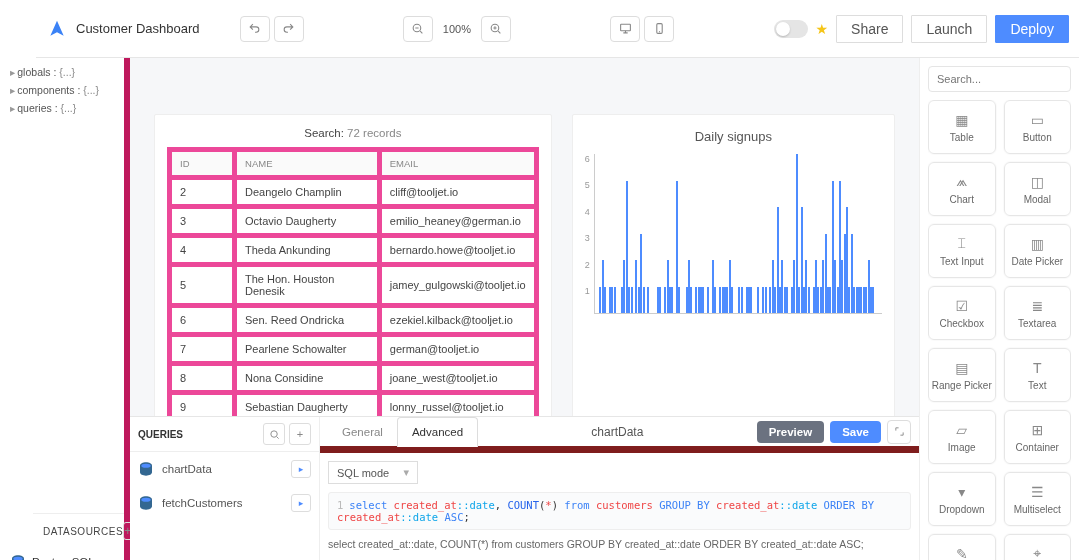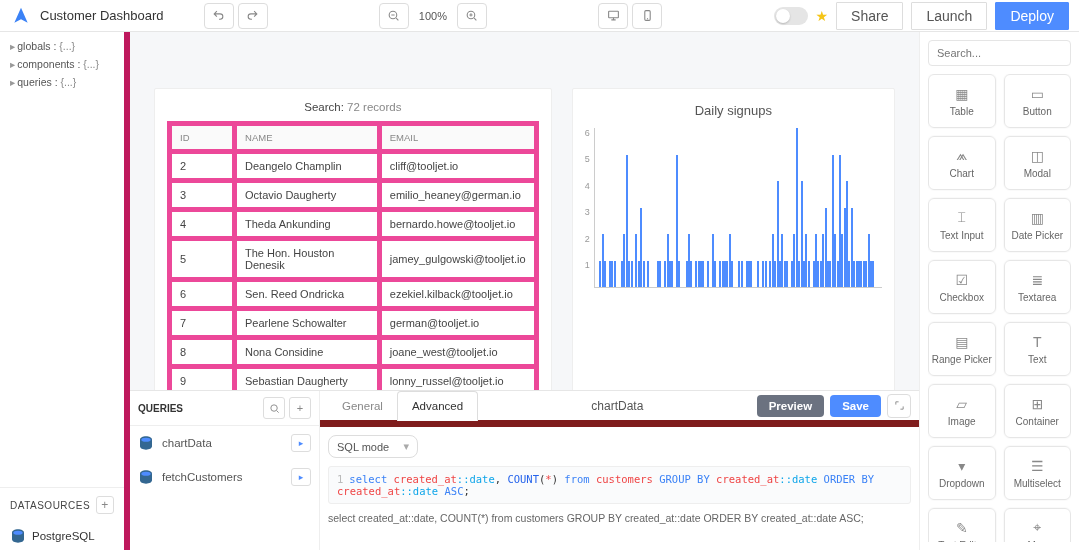--- a/index.html
+++ b/index.html
@@ -1,36 +1,36 @@
 <!DOCTYPE html>
 <html><head>
 <meta charset="utf-8">
 <style>
 * { box-sizing: border-box; margin: 0; padding: 0; }
 body { font-family: -apple-system, BlinkMacSystemFont, "Segoe UI", sans-serif; font-size: 12px; color: #333; background: #fff; width: 1079px; height: 560px; overflow: hidden; }
-.topbar { height: 32px; border-bottom: 1px solid #e6e6e6; display: flex; align-items: center; padding: 0 10px; gap: 8px; }
+.topbar { height: 58px; border-bottom: 1px solid #e6e6e6; display: flex; align-items: center; padding: 0 10px; gap: 8px; margin-left: 36px; }
 .logo { width: 22px; height: 22px; display: flex; align-items: center; justify-content: center; color: #3b82f6; }
 .app-title { font-size: 13px; font-weight: 500; margin-right: 12px; }
 .btn-grp { display: flex; gap: 4px; }
 .icon-btn { width: 30px; height: 26px; border: 1px solid #ddd; border-radius: 4px; background: #fff; display: flex; align-items: center; justify-content: center; color: #666; cursor: pointer; }
 .zoom-grp { display: flex; align-items: center; gap: 4px; margin: 0 auto; }
 .zoom-text { font-size: 11px; color: #555; padding: 0 6px; }
 .spacer-flex { flex: 1; }
 .toggle-sw { width: 34px; height: 18px; border-radius: 9px; background: #e5e5e5; position: relative; cursor: pointer; }
 .toggle-sw::after { content:""; width:14px; height:14px; background:#fff; border-radius:50%; position:absolute; left:2px; top:2px; box-shadow:0 1px 2px rgba(0,0,0,.2);}
 .star { color:#f5c518; font-size:14px; }
 .top-btn { border:1px solid #ddd; background:#fff; border-radius:1px; padding:5px 14px; font-size:14px; color:#555; cursor:pointer;}
 .top-btn.primary { background:#4e8cff; color:#fff; border-color:#4e8cff;}
 .root { display:flex; height:calc(560px - 42px);}
 .leftcol { width:130px; border-right:6px solid #be185d; display:flex; flex-direction:column;}
 .tree { padding:8px 10px 4px 10px; font-size:10.5px; color:#555; flex:1 0 auto;}
 .tree-row { margin-bottom:6px; white-space:nowrap;}
 .tree-row .arrow { color:#999; margin-right:2px;}
 .tree-row .braces { color:#888;}
-.ds-head { font-size:10px; letter-spacing:.5px; color:#444; padding:8px 10px; border-top:1px solid #eee; display:flex; justify-content:space-between; align-items:center;}
+.ds-head { font-size:10px; letter-spacing:.5px; color:#444; padding:8px 10px; border-top:1px solid #eee; display:flex; justify-content:space-between; align-items:center;margin-left:33px;}
 .ds-head .add { width:18px; height:18px; border:1px solid #ddd; border-radius:3px; display:flex; align-items:center; justify-content:center; font-size:12px; color:#888;}
 .ds-item { padding:6px 10px; font-size:11.5px; display:flex; align-items:center; gap:6px;}
 .pg-ic { width:16px; height:16px;}
 .midcol { flex:1; display:flex; flex-direction:column; background:#fff;}
 .canvas { flex:1; background:#f6f7f9; padding:56px 24px 20px 24px; overflow:hidden;}
 .canvas-inner { display:flex; gap:20px; background:none;}
 .card { background:#fff; border-radius:2px; border:1px solid #eee;}
 .tbl-card { flex:1.25; padding:12px;}
 .search-line { text-align:center; font-size:11.5px; color:#444; margin-bottom:8px;}
 .search-line .num { color:#888;}
@@ -58,21 +58,21 @@
 .q-item .run { margin-left:auto; width:20px; height:18px; border:1px solid #ddd; border-radius:3px; display:flex; align-items:center; justify-content:center; color:#4e8cff; font-size:9px;}
 .q-right { flex:1; display:flex; flex-direction:column;}
 .q-tabs { display:flex; align-items:center; border-bottom:7px solid #7f1d1d; padding:0 8px;}
 .q-tab { padding:8px 14px; font-size:11.5px; color:#888; cursor:pointer;}
 .q-tab.active { border:1px solid #ddd; border-bottom-color:#fff; border-radius:4px 4px 0 0; background:#fff; color:#333; margin-bottom:-1px;}
 .q-name { flex:1; text-align:center; font-size:12px; color:#555;}
 .q-actions { display:flex; gap:6px;font-weight:bold;}
 .act-btn { padding:5px 12px; font-size:11.5px; border-radius:4px; cursor:pointer;}
 .act-btn.preview { background:#6b7280; color:#fff;}
 .act-btn.save { background:#4e8cff; color:#fff;}
-.sql-mode { margin:8px; border:1px solid #ddd; border-radius:8px; width:90px; padding:4px 8px; font-size:11px; color:#555; display:flex; justify-content:space-between; align-items:center;}
+.sql-mode { margin:8px; border:1px solid #ddd; border-radius:0; width:90px; padding:4px 8px; font-size:11px; color:#555; display:flex; justify-content:space-between; align-items:center;}
 .sql-box { margin:0 8px 4px 8px; background:#fafbfc; border:1px solid #eee; border-radius:3px; padding:6px 8px; font-family:Menlo,Consolas,monospace; font-size:10.5px;}
 .sql-box .kw { color:#3b82f6;}
 .sql-box .fn { color:#2563eb;}
 .sql-box .cast { color:#0ea5e9;}
 .sql-box .ln { color:#bbb; margin-right:6px;}
 .sql-box .str { color:#ef4444;}
 .sql-foot { margin:4px 8px; font-size:10.5px; color:#666;}
 .rightcol { width:160px; border-left:1px solid #eee; padding:8px; display:flex; flex-direction:column; gap:8px;}
 .search-input { width:100%; border:1px solid #e5e5e5; border-radius:4px; padding:6px 8px; font-size:11px; outline:none;}
 .widgets { display:grid; grid-template-columns:1fr 1fr; gap:8px; overflow-y:auto;}

